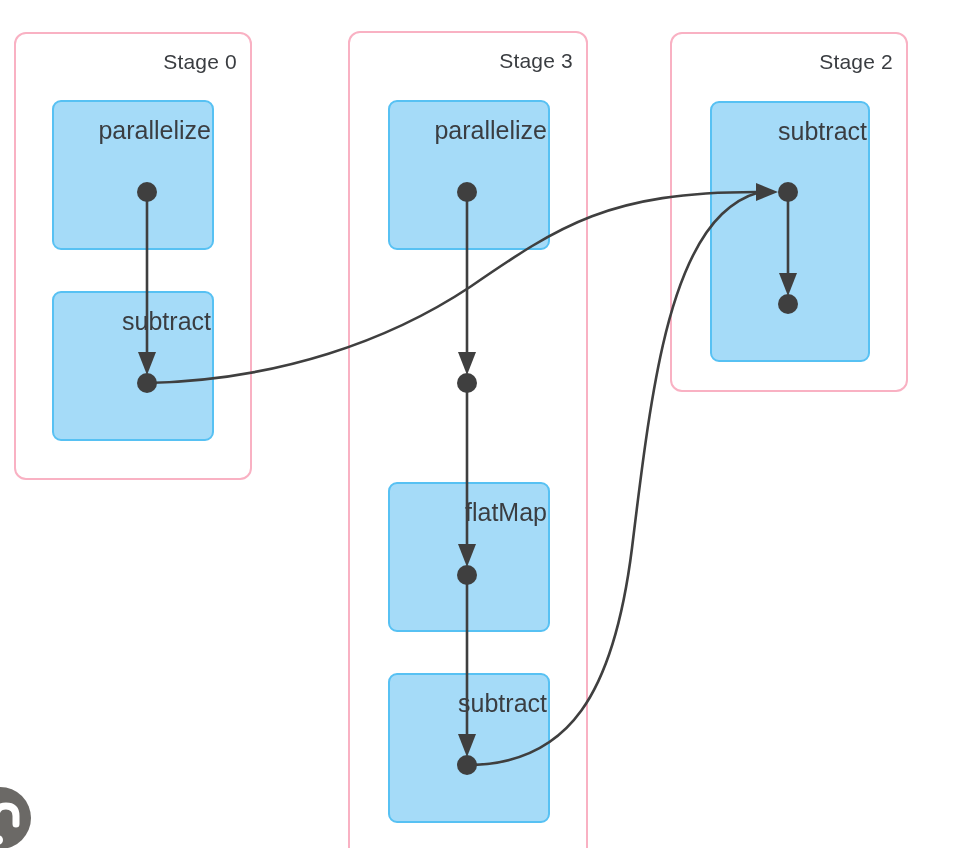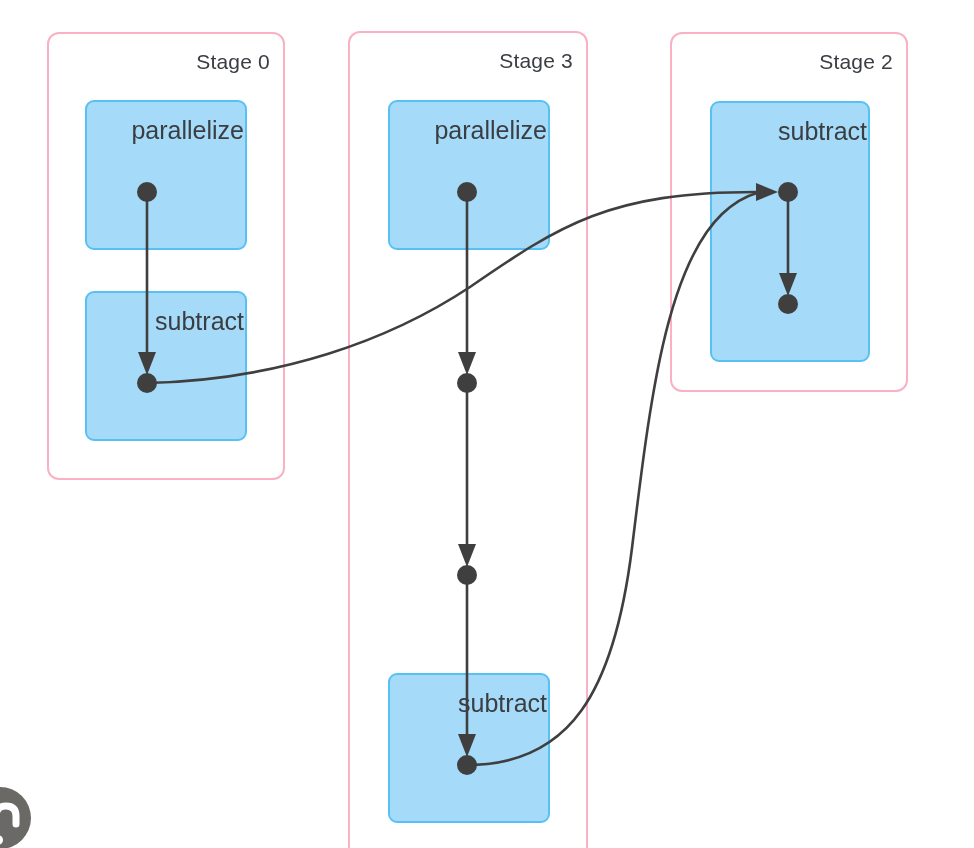--- a/index.html
+++ b/index.html
@@ -19,21 +19,21 @@
     background:#ffffff;
     font-family:"Liberation Sans", sans-serif;
   }
   .stage{
     position:absolute;
     background:#ffffff;
     border:2px solid var(--stage-border);
     border-radius:12px;
     box-sizing:border-box;
   }
-  #stage-0{left:47px;top:32px;width:238px;height:448px;}
+  #stage-0{left:14px;top:32px;width:238px;height:448px;}
   #stage-1{left:348px;top:31px;width:240px;height:830px;}
   #stage-2{left:670px;top:32px;width:238px;height:360px;}
   .stage-title{
     position:absolute;
     top:16px;right:13px;
     margin:0;
     font-size:21px;
     font-weight:400;
     color:var(--text-color);
     letter-spacing:0.2px;
@@ -90,20 +90,23 @@
     <div class="node node-w" id="node-s0-subtract">
       <span>subtract</span>
     </div>
   </section>
 
   <section class="stage" id="stage-1">
     <h2 class="stage-title">Stage 3</h2>
     <div class="node node-w" id="node-s1-parallelize">
       <span>parallelize</span>
     </div>
+    <div class="node node-w" id="node-s1-flatmap">
+      <span>flatMap</span>
+    </div>
     <div class="node node-w" id="node-s1-subtract">
       <span>subtract</span>
     </div>
   </section>
 
   <section class="stage" id="stage-2">
     <h2 class="stage-title">Stage 2</h2>
     <div class="node" id="node-s2-subtract">
       <span>subtract</span>
     </div>

